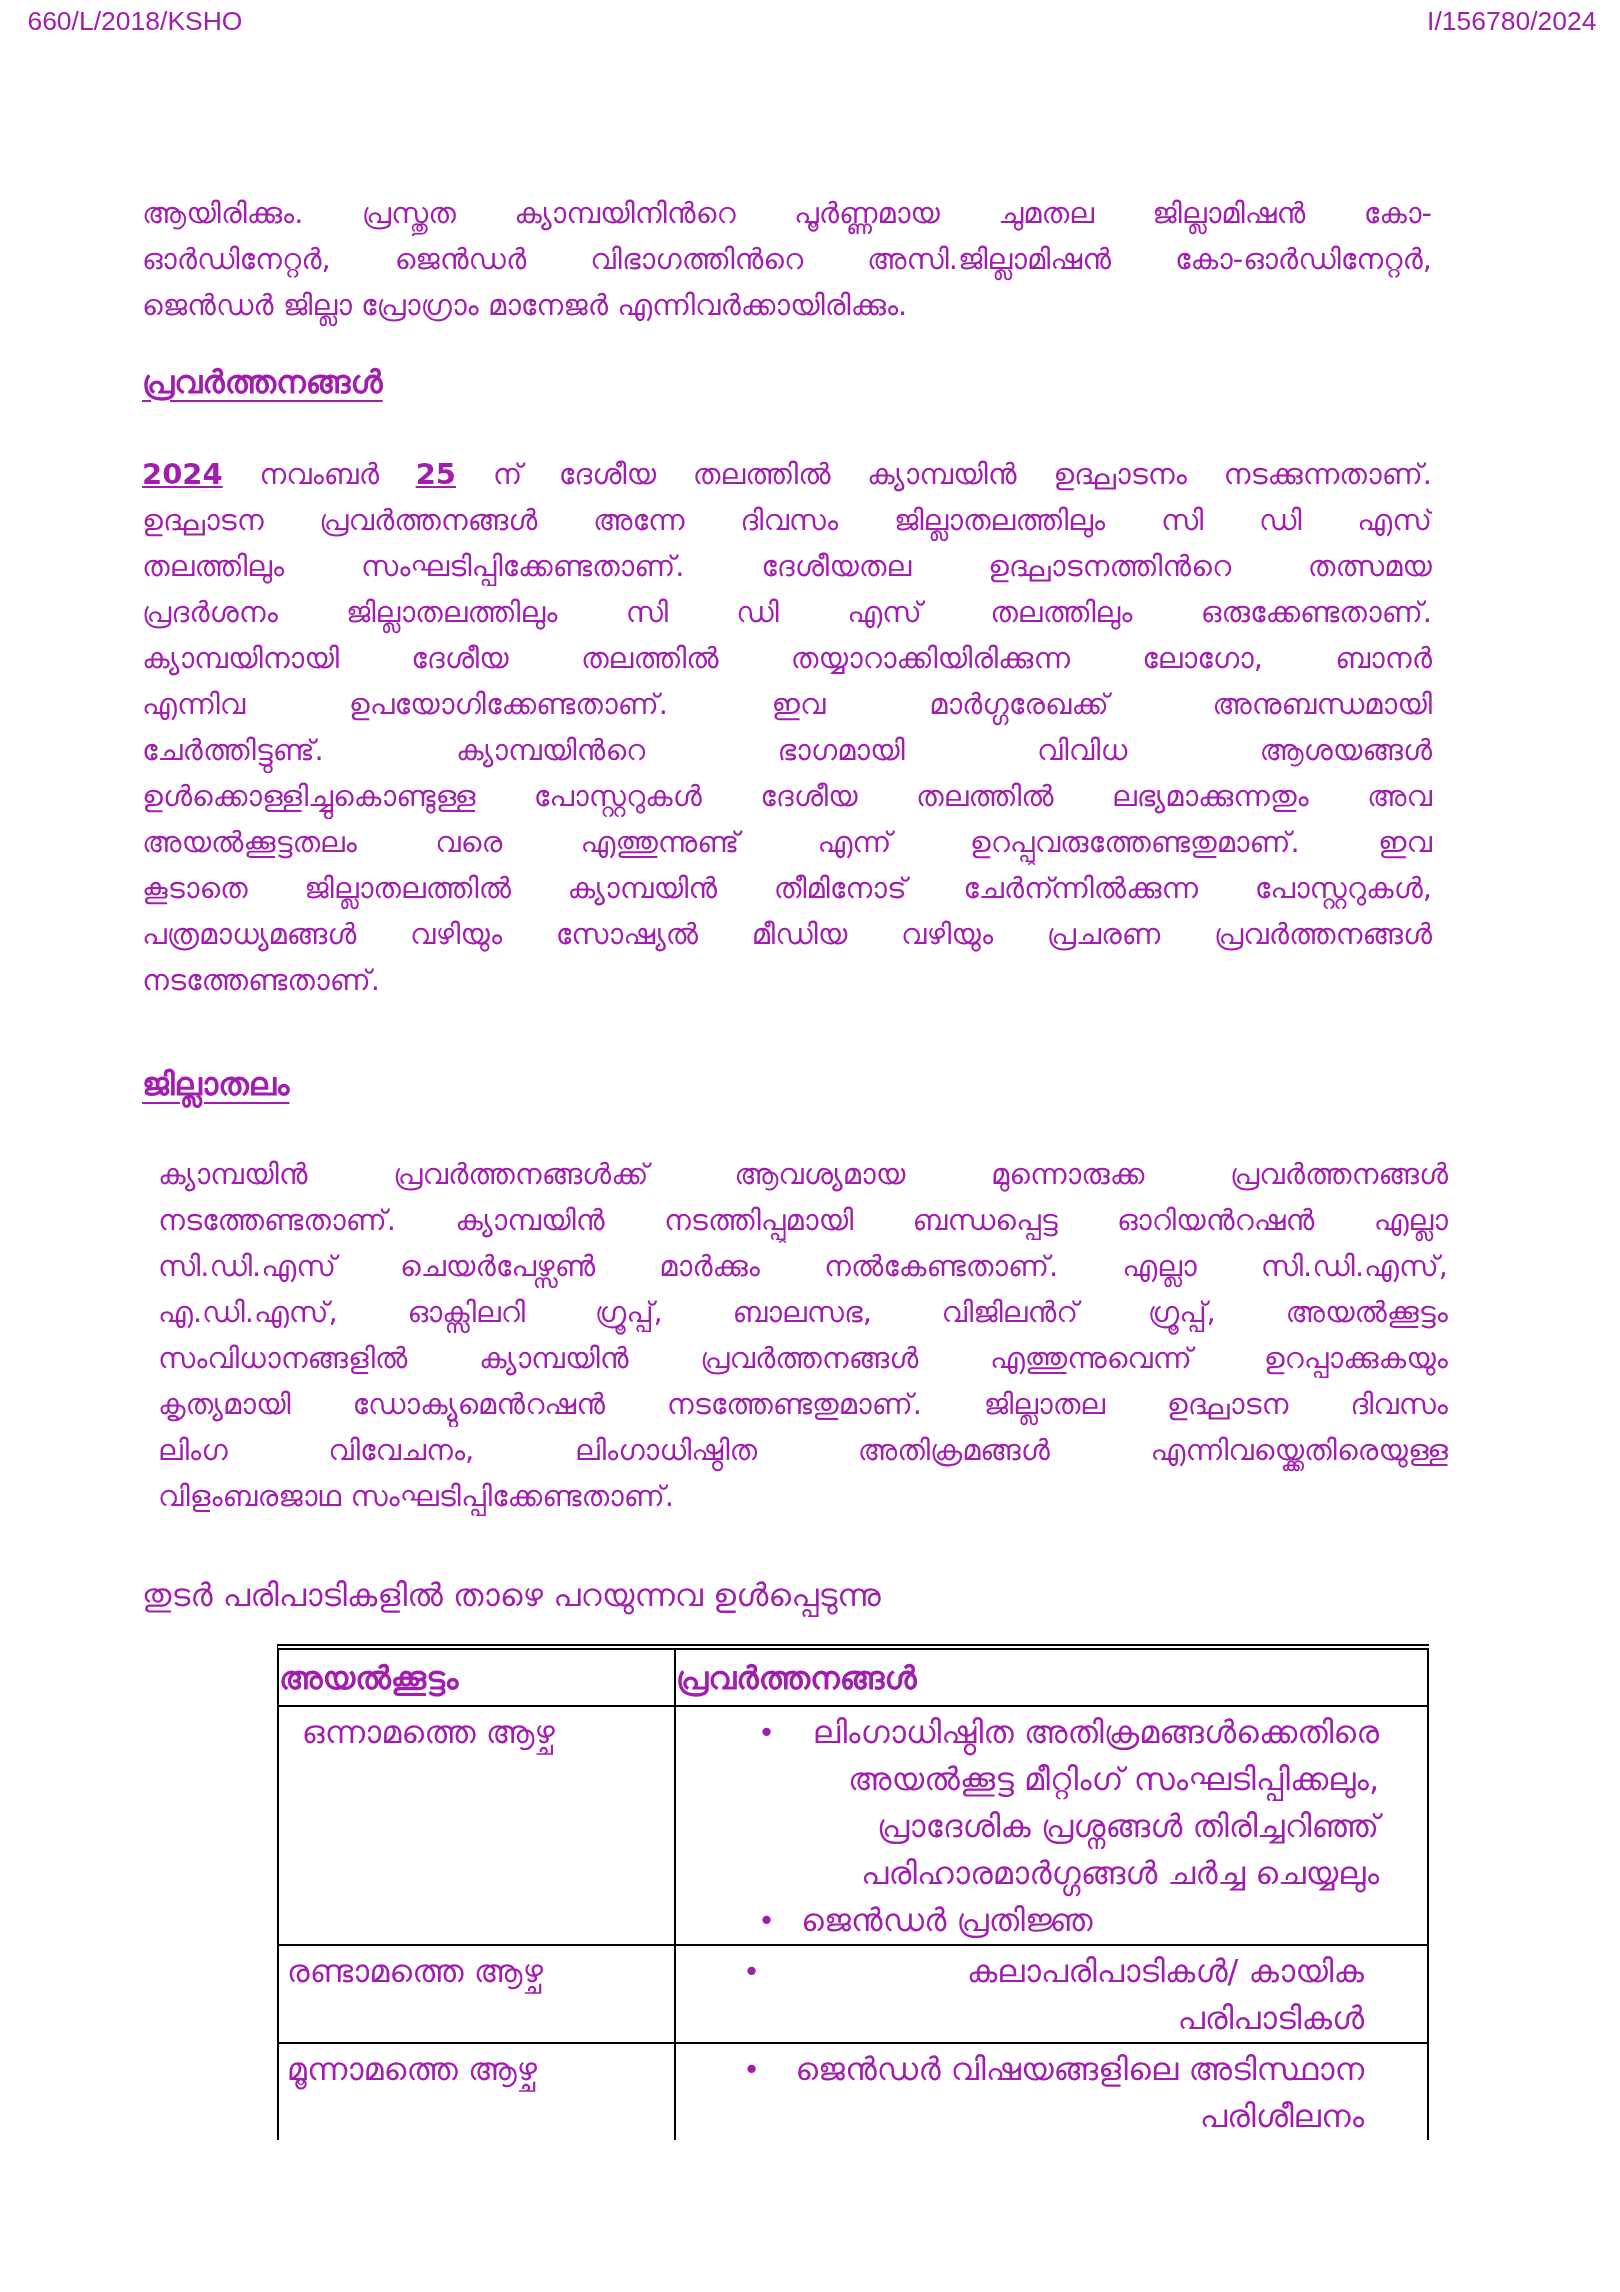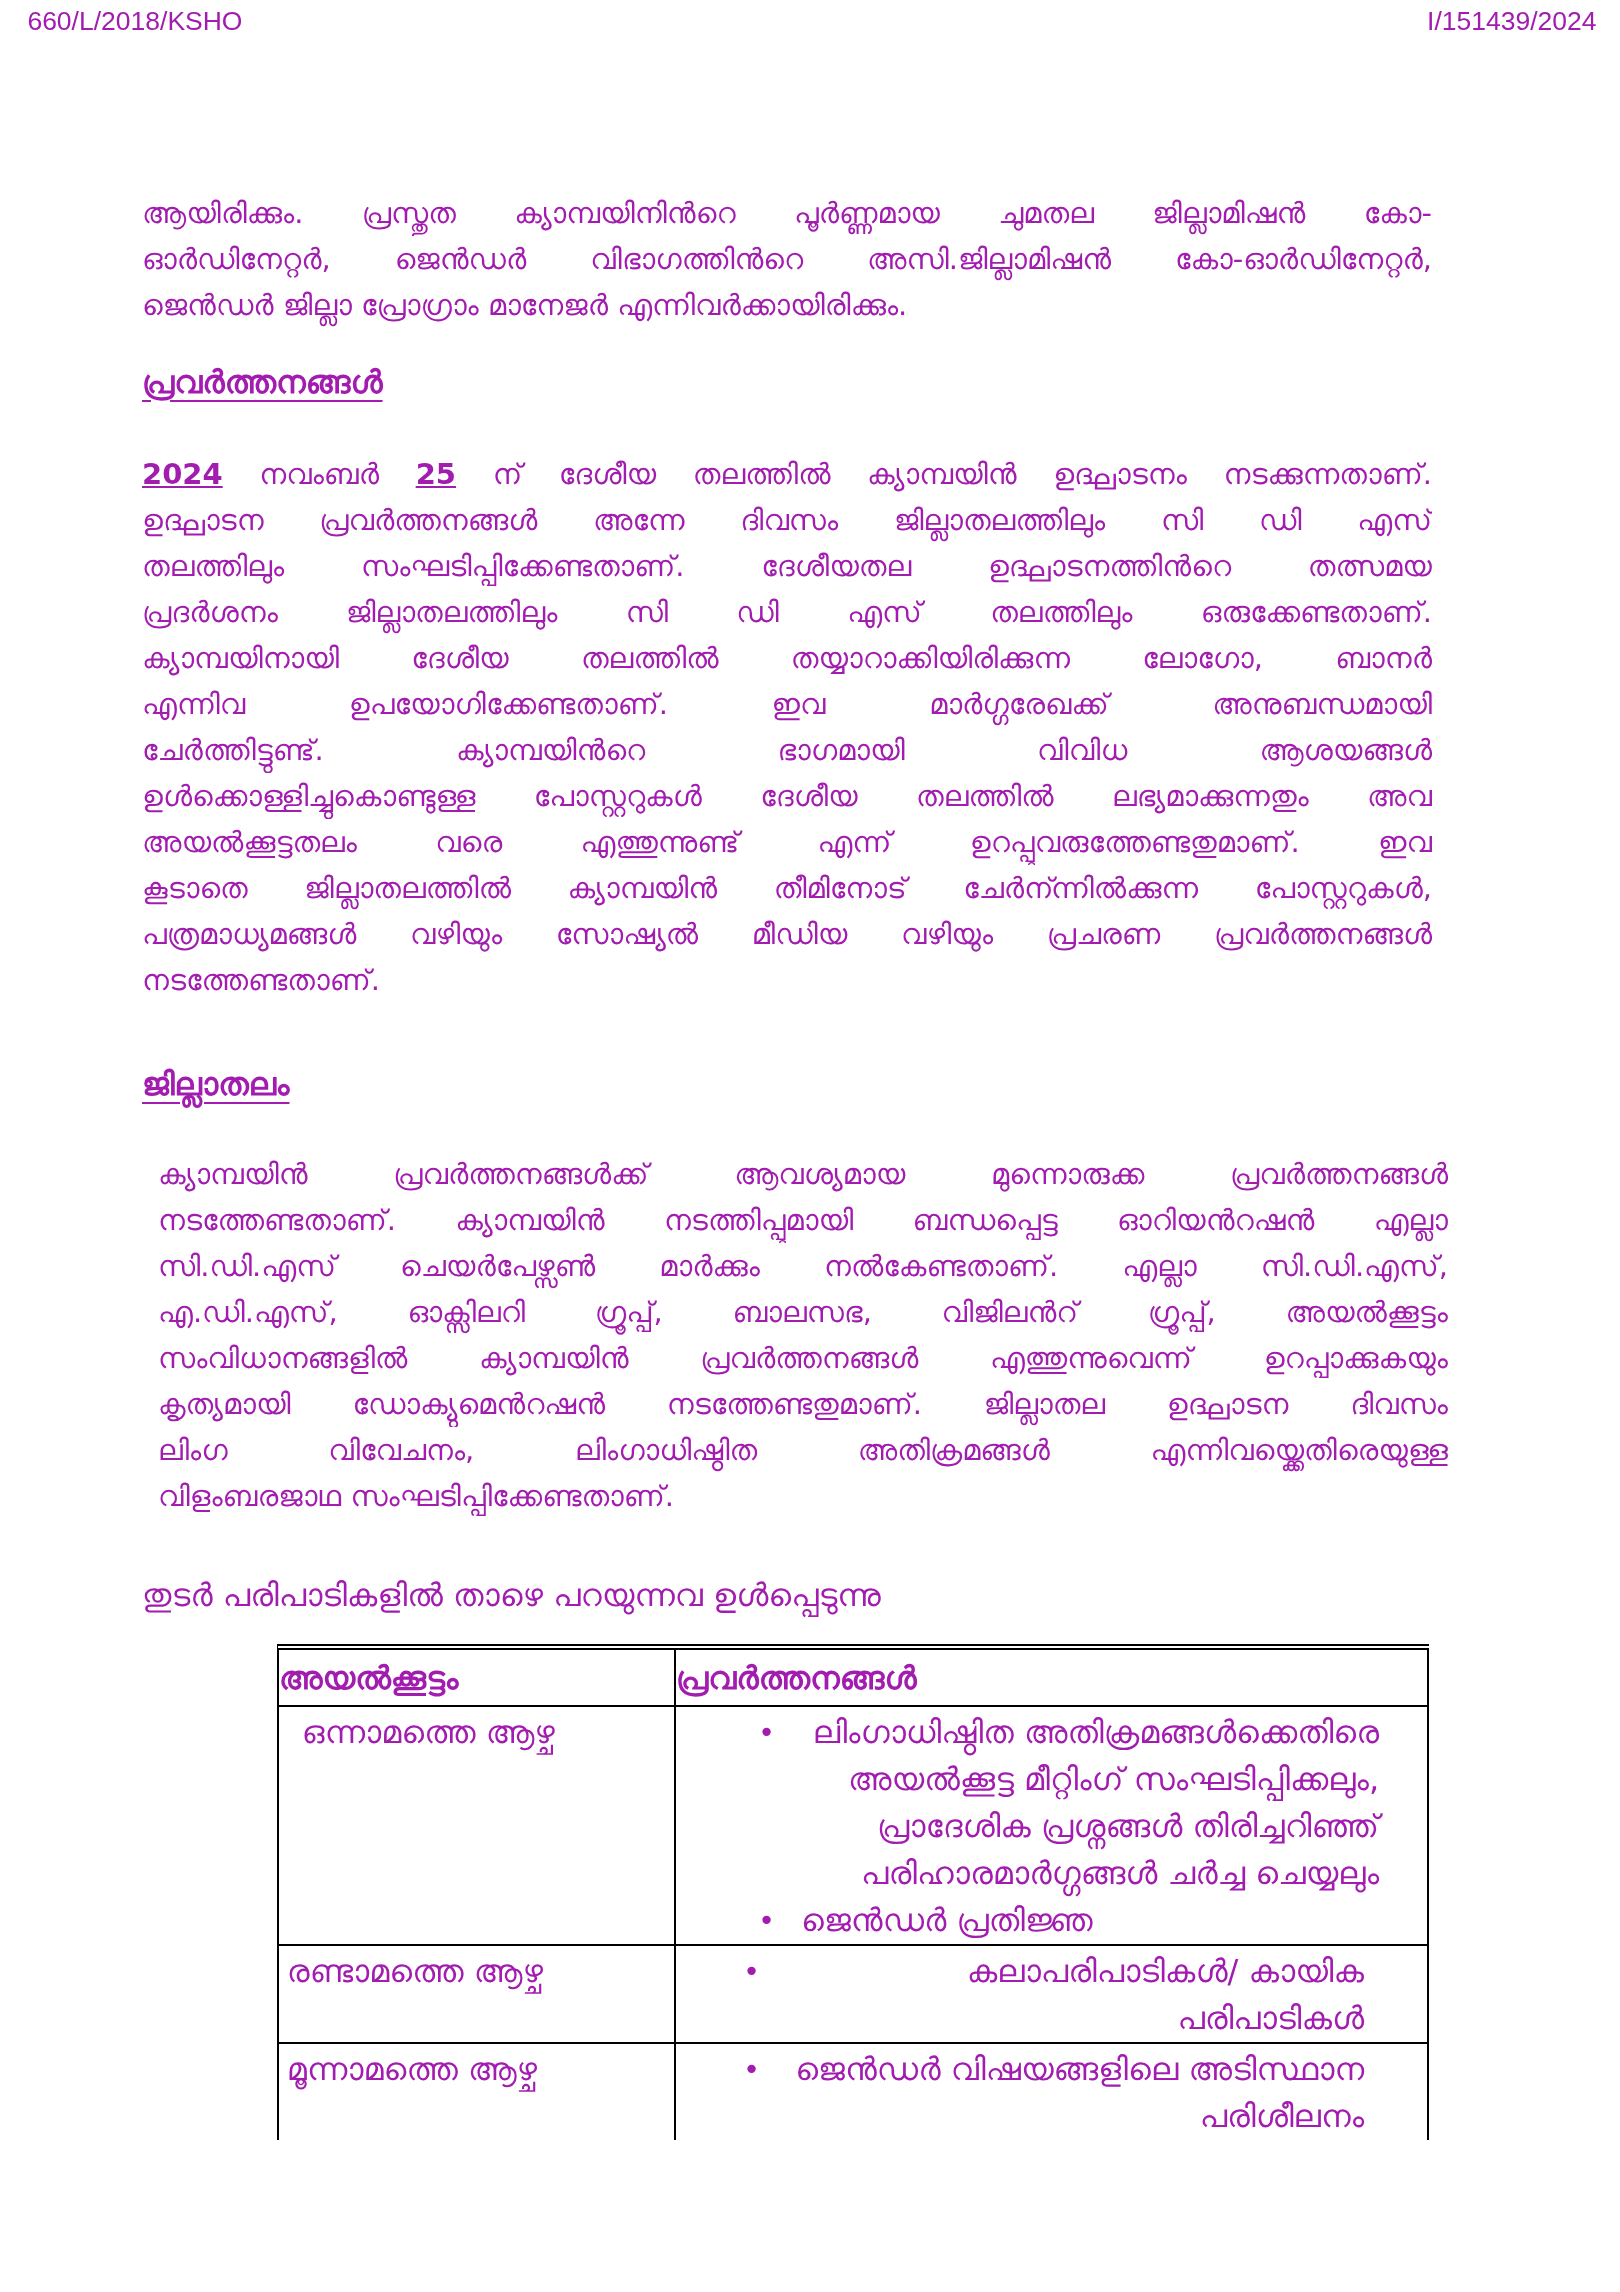--- a/index.html
+++ b/index.html
@@ -106,21 +106,21 @@
     line-height: 47px;
     text-align: right;
   }
 </style>
 </head>
 <body>
 
 <div class="page">
 
   <div class="hdr-ref hdr-left">660/L/2018/KSHO</div>
-  <div class="hdr-ref hdr-right">I/151439/2024</div>
+  <div class="hdr-ref hdr-right">I/156780/2024</div>
 
   <div class="blk" style="top:190px;">
     <div class="ln">ആയിരിക്കും. പ്രസ്തുത ക്യാമ്പയിനിൻറെ പൂർണ്ണമായ ചുമതല ജില്ലാമിഷൻ കോ-</div>
     <div class="ln">ഓർഡിനേറ്റർ, ജെൻഡർ വിഭാഗത്തിൻറെ അസി.ജില്ലാമിഷൻ കോ-ഓർഡിനേറ്റർ,</div>
     <div class="ln end">ജെൻഡർ ജില്ലാ പ്രോഗ്രാം മാനേജർ എന്നിവർക്കായിരിക്കും.</div>
   </div>
 
   <div class="heading" style="top:359px;">പ്രവർത്തനങ്ങൾ</div>
 
   <div class="blk" style="top:451px;">

